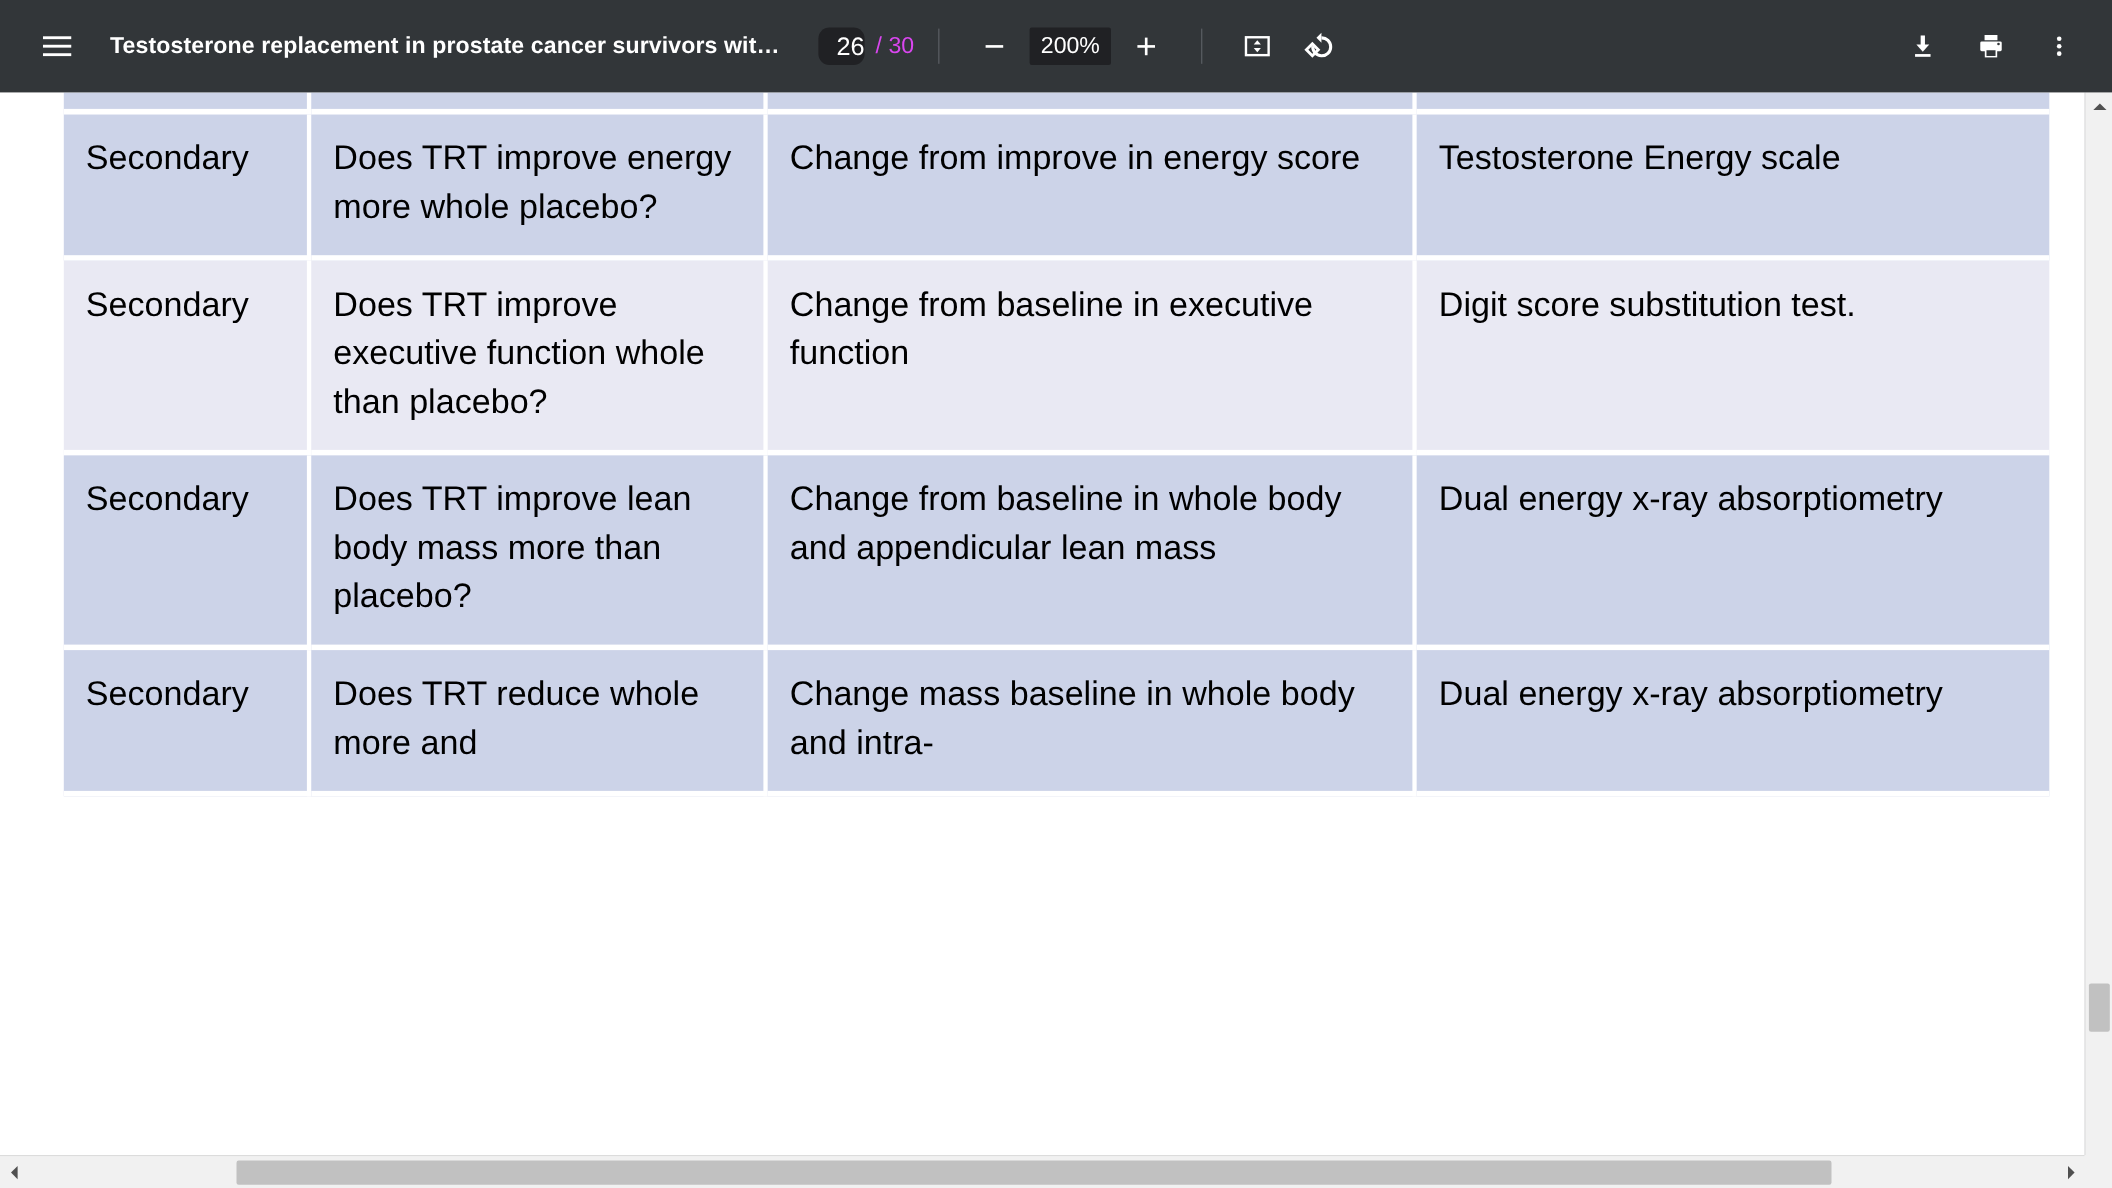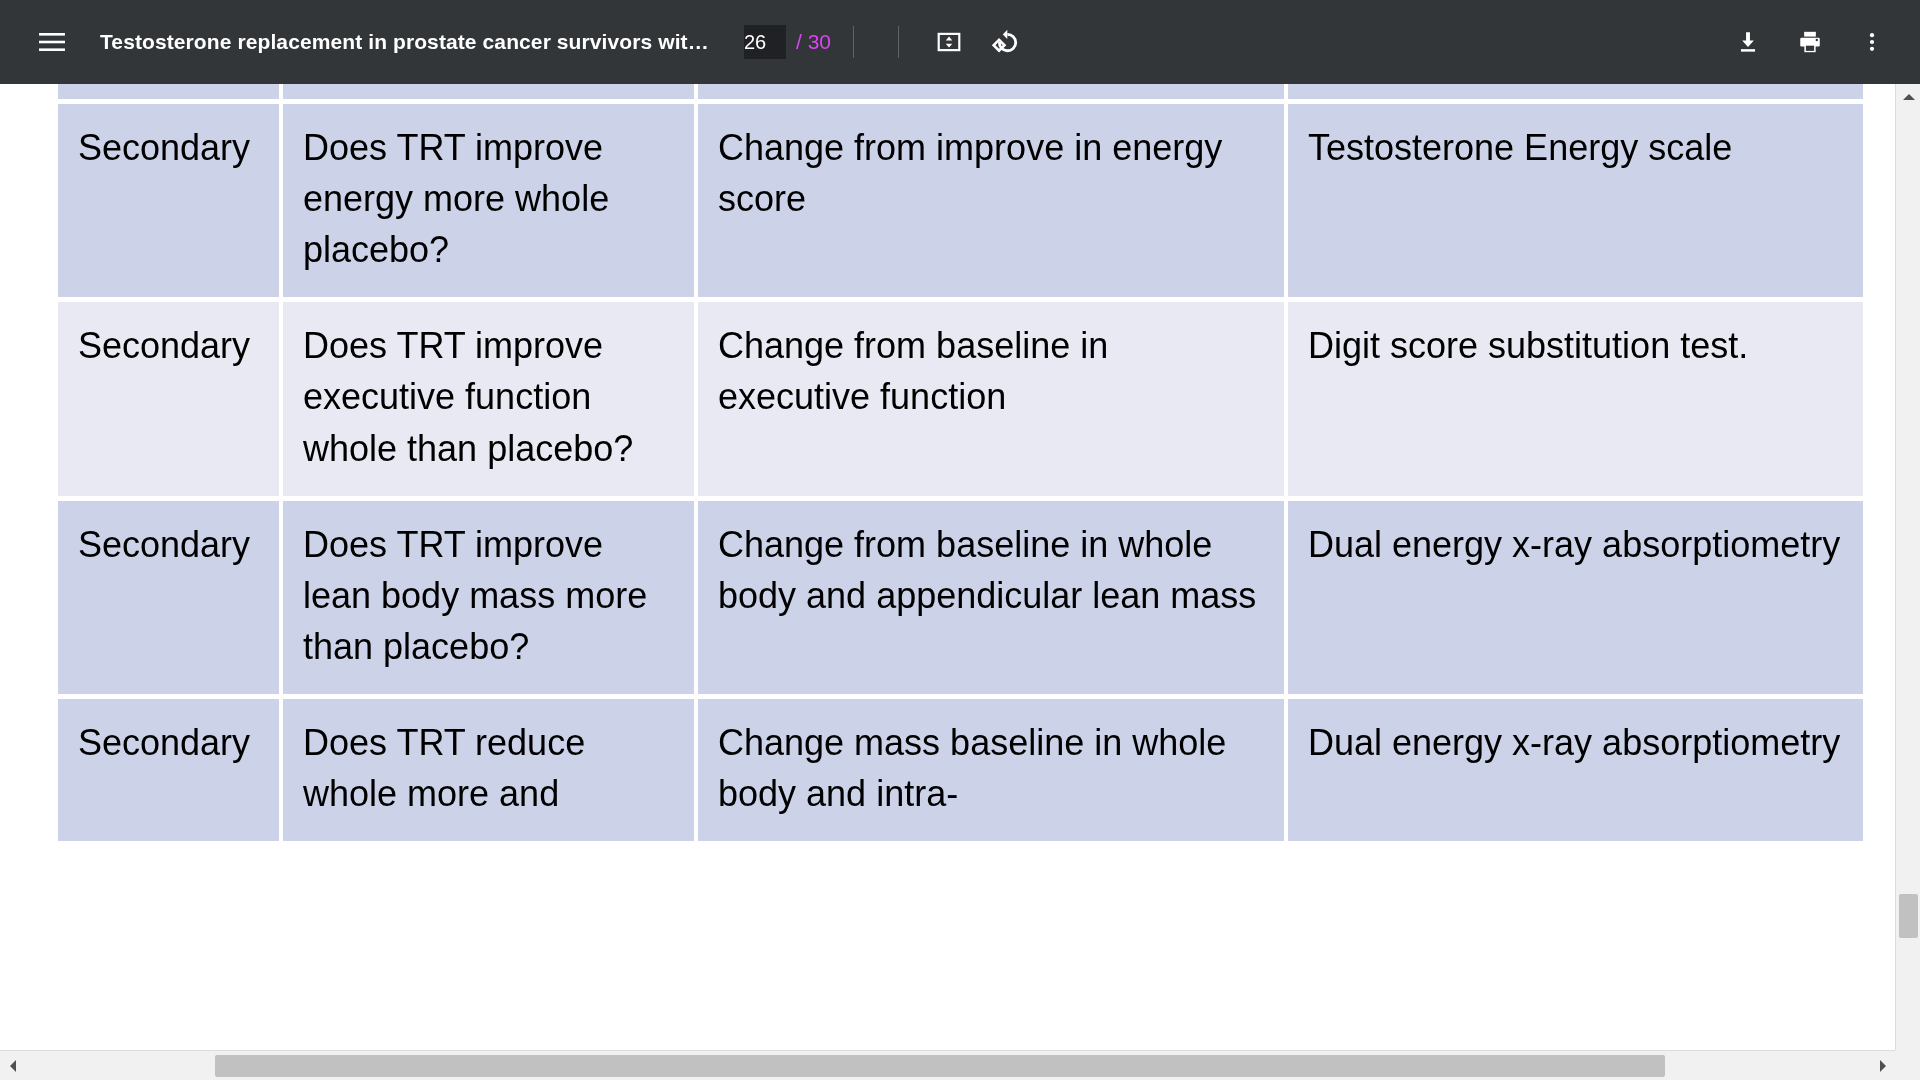--- a/index.html
+++ b/index.html
@@ -56,23 +56,23 @@
   }
 
   #page-number-input {
     width: 42px;
     height: 34px;
     background: #202124;
     border: none;
     outline: none;
     color: #ffffff;
     font-family: "Liberation Sans", sans-serif;
-    font-size: 20px;
-    text-align: left;
-    border-radius: 0;
+    font-size: 23px;
+    text-align: right;
+    border-radius: 10px;
     padding: 0;
   }
 
   #page-count {
     font-size: 21px;
     color: #d946ef;
     margin-left: 10px;
     white-space: nowrap;
   }
 
@@ -140,21 +140,21 @@
     left: 58px;
     width: 1805px;
     border-collapse: separate;
     border-spacing: 0;
     table-layout: fixed;
   }
 
   #study-table td {
     vertical-align: top;
     padding: 18px 20px 22px 20px;
-    font-size: 36px;
+    font-size: 31px;
     line-height: 1.42;
     color: #000000;
     font-family: "Liberation Sans", sans-serif;
     border-right: 4px solid #ffffff;
     border-bottom: 5px solid #ffffff;
     word-wrap: break-word;
   }
   #study-table td:last-child { border-right: none; }
 
   #study-table tr.row-dark td { background: #ccd3e8; }
@@ -284,20 +284,34 @@
 
   <div id="doc-title">Testosterone replacement in prostate cancer survivors with tes...</div>
 
   <div id="page-controls">
     <input id="page-number-input" readonly="" value="26" style="">
     <span id="page-count">/ 30</span>
   </div>
 
   <div class="tb-divider"></div>
 
+  <div id="zoom-controls">
+    <div class="tb-icon-btn">
+      <svg width="24" height="24" viewBox="0 0 24 24" aria-hidden="true">
+        <rect x="4" y="11" width="16" height="2.4" fill="#ffffff"></rect>
+      </svg>
+    </div>
+    <div id="zoom-level">200%</div>
+    <div class="tb-icon-btn">
+      <svg width="24" height="24" viewBox="0 0 24 24" aria-hidden="true">
+        <rect x="4" y="11" width="16" height="2.4" fill="#ffffff"></rect>
+        <rect x="10.8" y="4.2" width="2.4" height="16" fill="#ffffff"></rect>
+      </svg>
+    </div>
+  </div>
 
   <div class="tb-divider"></div>
 
   <div class="tb-icon-btn">
     <svg width="26" height="26" viewBox="0 0 24 24" aria-hidden="true">
       <rect x="2.5" y="4.5" width="19" height="15" fill="none" stroke="#ffffff" stroke-width="2"></rect>
       <polygon points="12,7 15,10.5 9,10.5" fill="#ffffff"></polygon>
       <polygon points="12,17 15,13.5 9,13.5" fill="#ffffff"></polygon>
     </svg>
   </div>

